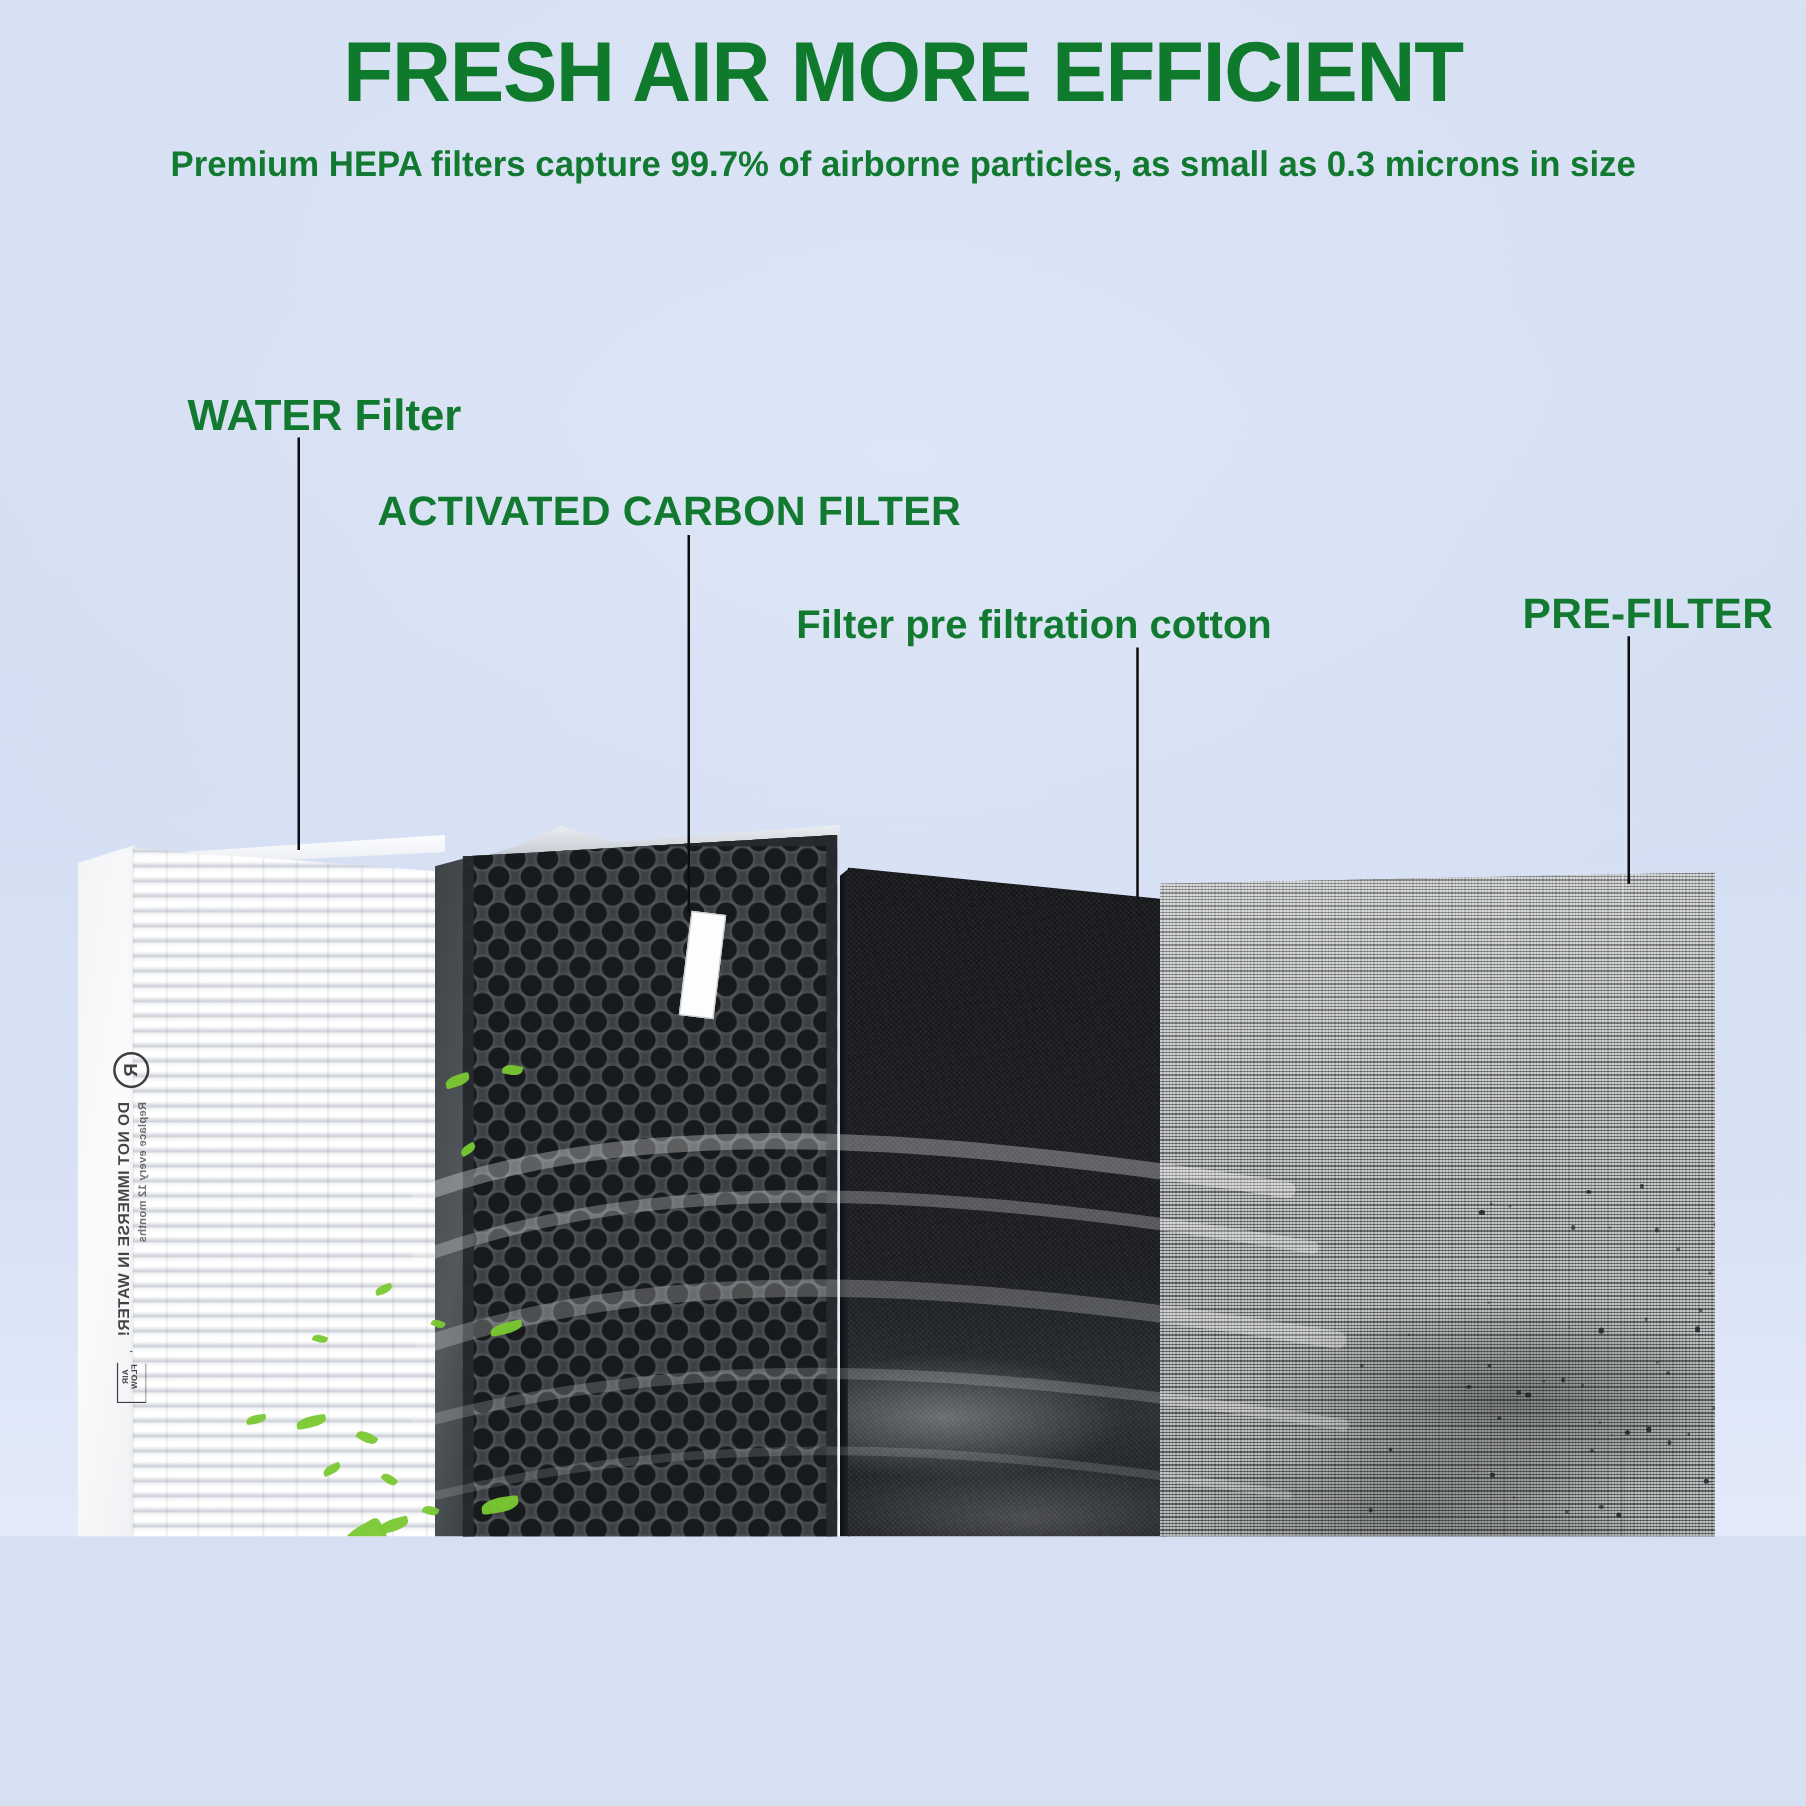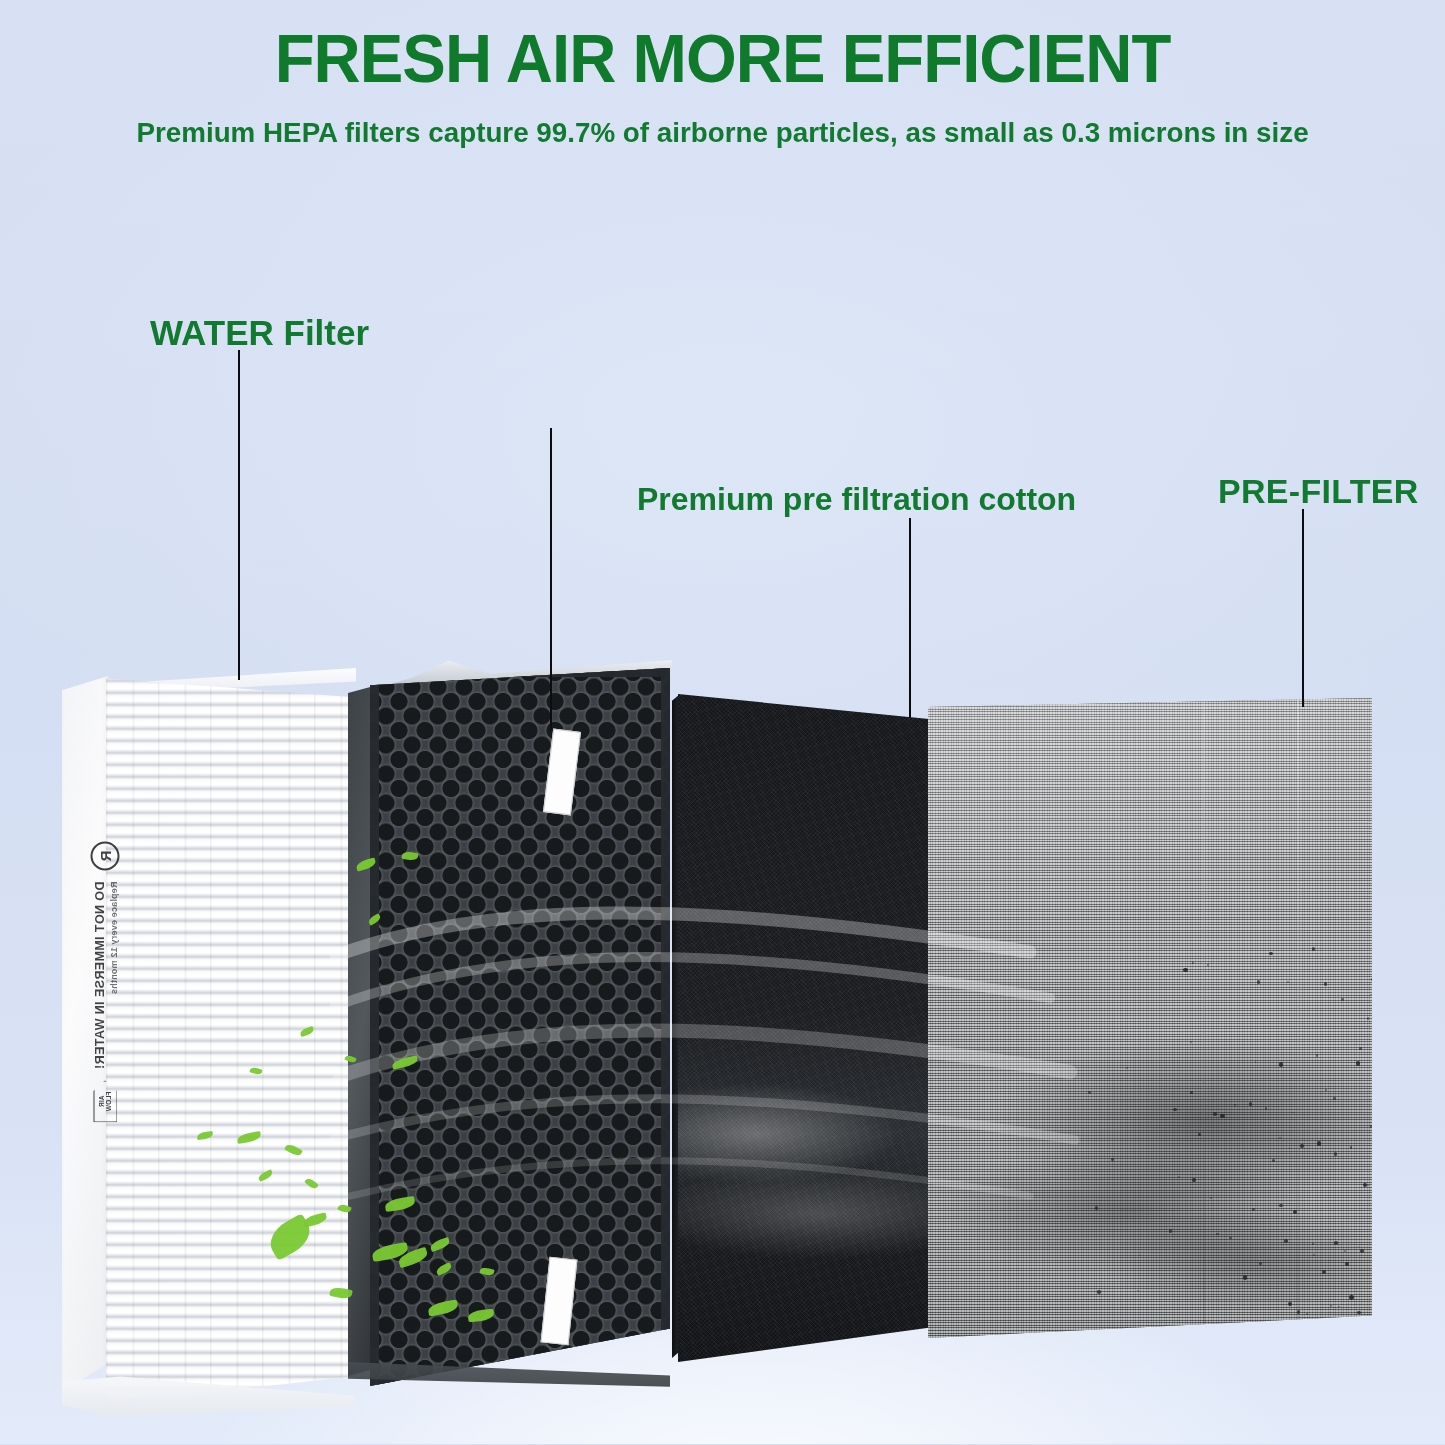--- a/index.html
+++ b/index.html
@@ -1,21 +1,21 @@
 <!DOCTYPE html>
 <html><head>
 <meta charset="utf-8">
 <style>
   html,body{margin:0;padding:0;}
   body{
     width:1445px;height:1445px;overflow:hidden;
     font-family:"Liberation Sans", sans-serif;
     background:#d6e0f3;
   }
-  .stage{position:relative;width:1445px;height:1444px;overflow:hidden;
+  .stage{position:relative;width:1445px;height:1229px;overflow:hidden;
     background:
       radial-gradient(ellipse 900px 500px at 52% 105%, rgba(255,255,255,.85) 0%, rgba(255,255,255,0) 62%),
       radial-gradient(ellipse 1200px 700px at 50% 30%, rgba(222,231,247,.9) 0%, rgba(214,224,243,0) 70%),
       linear-gradient(180deg,#d8e1f4 0%, #d4def2 45%, #d9e2f5 78%, #e3ebfa 100%);
   }
 
   
   .headline{
     position:absolute;left:0;top:24px;width:1445px;text-align:center;
     color:#0f7a2c;font-weight:700;font-size:68px;letter-spacing:-1px;
@@ -377,21 +377,22 @@
       <div class="leaf" style="position: absolute; left: 430px; top: 1240px; width: 20px; height: 9px; transform: rotate(-20deg);"></div>
       <div class="leaf" style="position: absolute; left: 356px; top: 860px; width: 20px; height: 9px; transform: rotate(-16deg);"></div>
       <div class="leaf" style="position: absolute; left: 402px; top: 852px; width: 16px; height: 8px; transform: rotate(10deg);"></div>
       <div class="leaf" style="position: absolute; left: 368px; top: 916px; width: 13px; height: 7px; transform: rotate(-30deg);"></div>
       <div class="leaf" style="position: absolute; left: 250px; top: 1068px; width: 12px; height: 6px; transform: rotate(18deg);"></div>
       <div class="leaf" style="position: absolute; left: 436px; top: 1265px; width: 16px; height: 8px; transform: rotate(-24deg);"></div>
       <div class="leaf" style="position: absolute; left: 480px; top: 1268px; width: 14px; height: 7px; transform: rotate(16deg);"></div>
     </div>
 
   <div class="lbl l1">WATER Filter</div>
-  <div class="lbl l3">Premium pre filtration cotton</div>
+  <div class="lbl l2">ACTIVATED CARBON FILTER</div>
+  <div class="lbl l3">Filter pre filtration cotton</div>
   <div class="lbl l4">PRE-FILTER</div>
 
   <div class="leader ld1"></div>
   <div class="leader ld2"></div>
   <div class="leader ld3"></div>
   <div class="leader ld4"></div>
 
 </div>
 
 </body></html>

